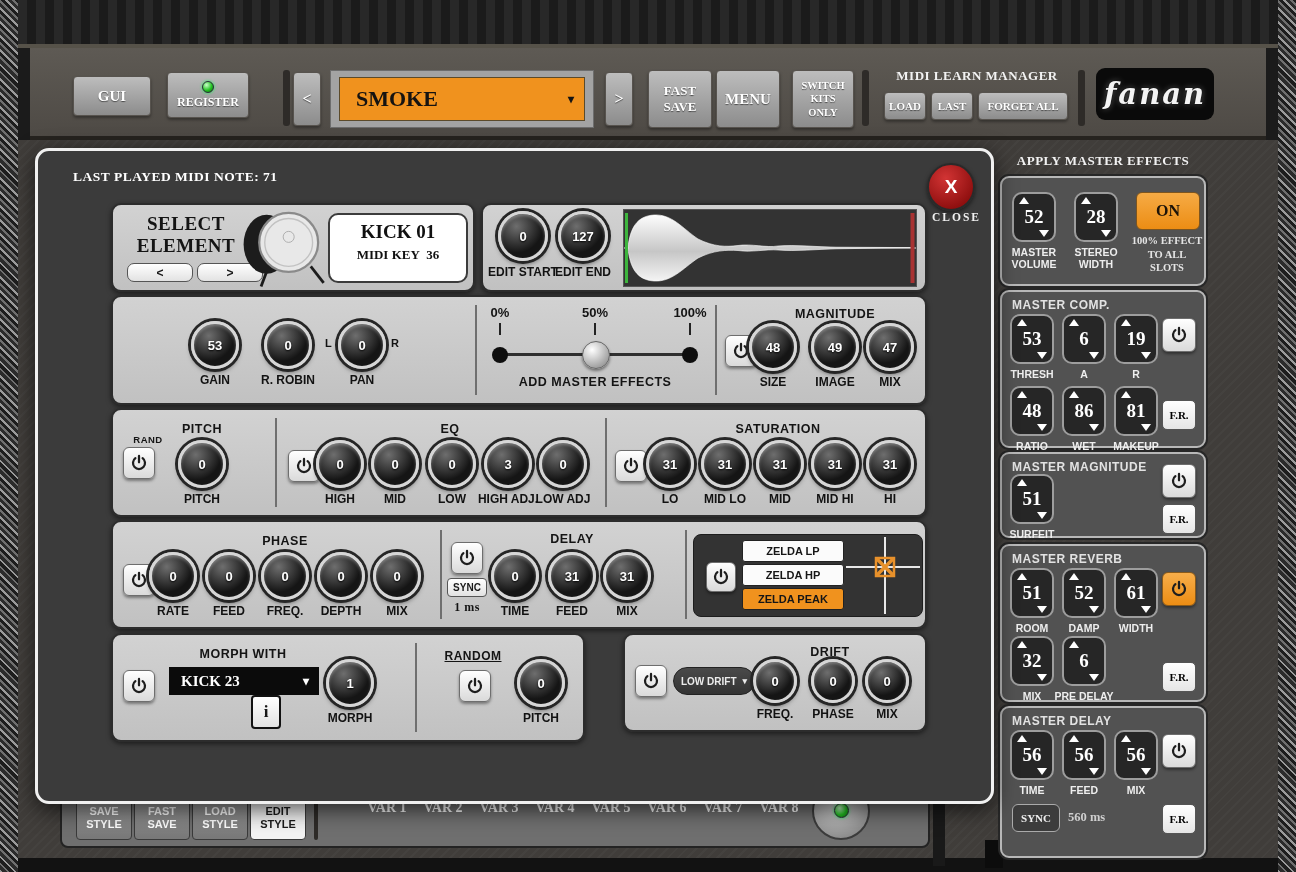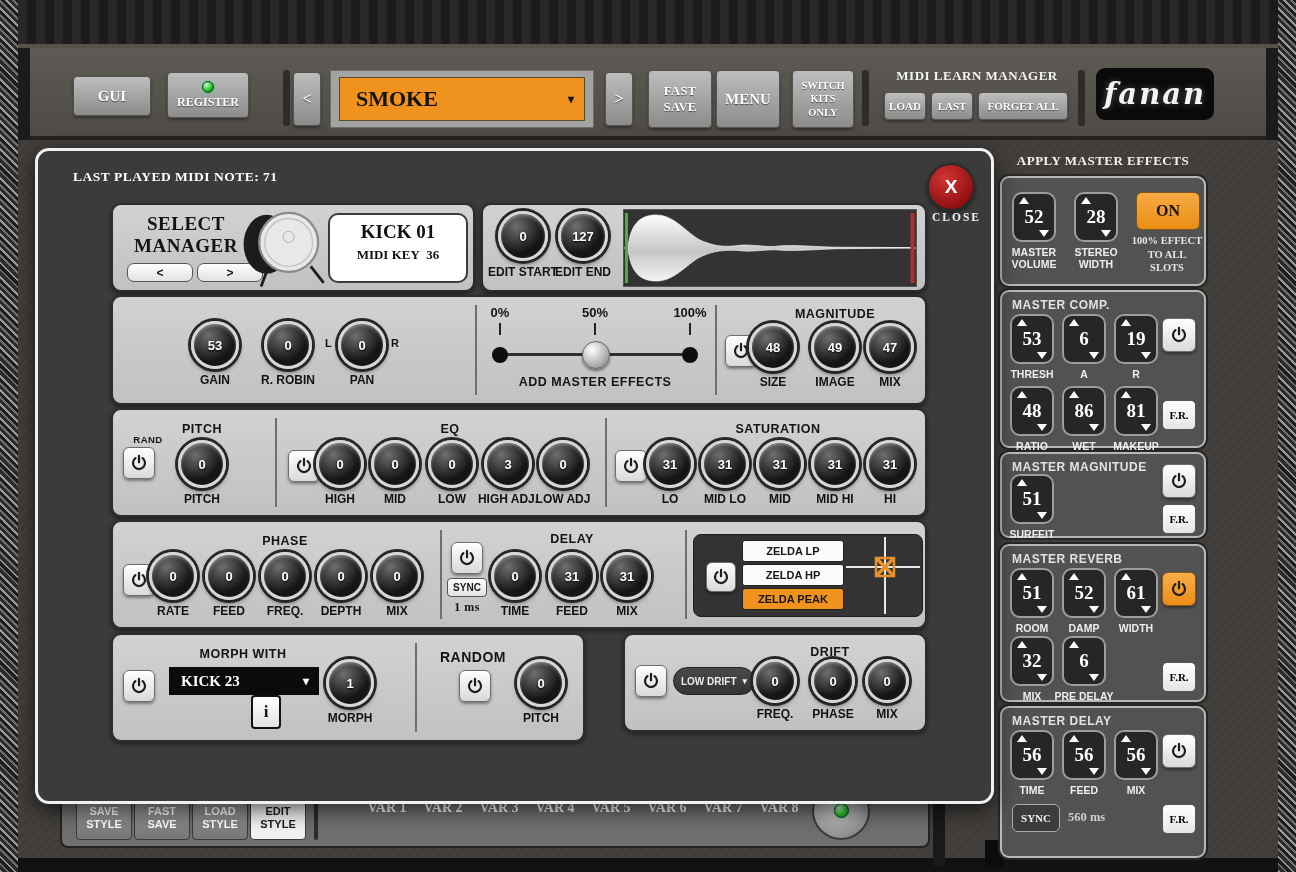--- a/index.html
+++ b/index.html
@@ -353,21 +353,21 @@
 </div>
 
 <div class="dialog">
   <div class="dlg-note">LAST PLAYED MIDI NOTE: 71</div>
   <div class="close-btn">
       <span>X</span>
     </div>
   <div class="close-lbl">CLOSE</div>
 
   <div class="panel" style="left:73px;top:52px;width:360px;height:85px;">
-    <div class="ptitle serif" style="left:8px;top:8px;width:130px;font-size:19px;line-height:1.15;">SELECT MANAGER</div>
+    <div class="ptitle serif" style="left:8px;top:8px;width:130px;font-size:19px;line-height:1.15;">SELECT ELEMENT</div>
     <div class="minibtn" style="left:14px;top:58px;width:64px;height:17px;border-radius:7px;font-size:12px;">&lt;</div>
     <div class="minibtn" style="left:84px;top:58px;width:64px;height:17px;border-radius:7px;font-size:12px;">&gt;</div>
     <svg style="position:absolute;left:126px;top:0px;" width="92" height="84" viewBox="0 0 100 90">
       <ellipse cx="30" cy="42" rx="25" ry="32" fill="#1c1c1c"></ellipse>
       <circle cx="54" cy="40" r="32" fill="#e8e8e8" stroke="#8a8a8a" stroke-width="2.5"></circle>
       <circle cx="54" cy="40" r="26" fill="none" stroke="#c2c2c2" stroke-width="1.5"></circle>
       <circle cx="54" cy="34" r="6" fill="none" stroke="#aaa" stroke-width="1"></circle>
       <line x1="30" y1="72" x2="24" y2="88" stroke="#1c1c1c" stroke-width="3"></line>
       <line x1="78" y1="66" x2="92" y2="84" stroke="#1c1c1c" stroke-width="3"></line>
     </svg>
@@ -682,21 +682,21 @@
     <div class="minibtn serif" style="left:138px;top:60px;width:26px;height:30px;font-size:17px;border:2px solid #111;">i</div>
     <div class="kgroup">
         <div class="knob" style="left: 202px; top: 24px;">
           <div class="kface" style="width:48px;height:48px">
             <span class="kval">1</span>
           </div>
           <div class="klabel">MORPH</div>
         </div>
       </div>
     <div class="vsep" style="left:302px;"></div>
-    <div class="ptitle" style="left:310px;top:14px;width:100px;font-size:14px;">RANDOM</div>
+    <div class="ptitle" style="left:310px;top:14px;width:100px;font-size:12px;text-decoration:underline;">RANDOM</div>
     <div class="pwr" style="left:346px;top:35px;">
         <svg width="18" height="18" viewBox="0 0 24 24">
           <path d="M12 2.5v8.5" stroke="#1e1e1e" stroke-width="3" fill="none" stroke-linecap="round"></path>
           <path d="M7.2 5.6a8 8 0 1 0 9.6 0" stroke="#1e1e1e" stroke-width="3" fill="none" stroke-linecap="round"></path>
         </svg>
       </div>
     <div class="kgroup">
         <div class="knob" style="left: 393px; top: 24px;">
           <div class="kface" style="width:48px;height:48px">
             <span class="kval">0</span>

